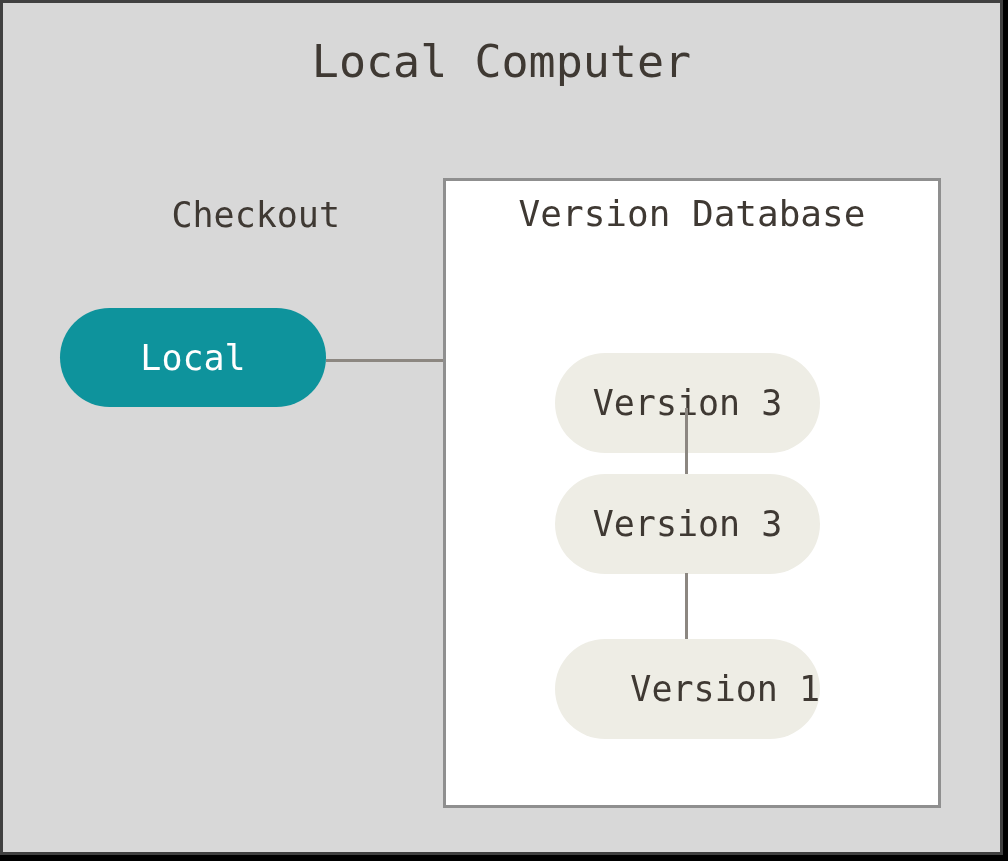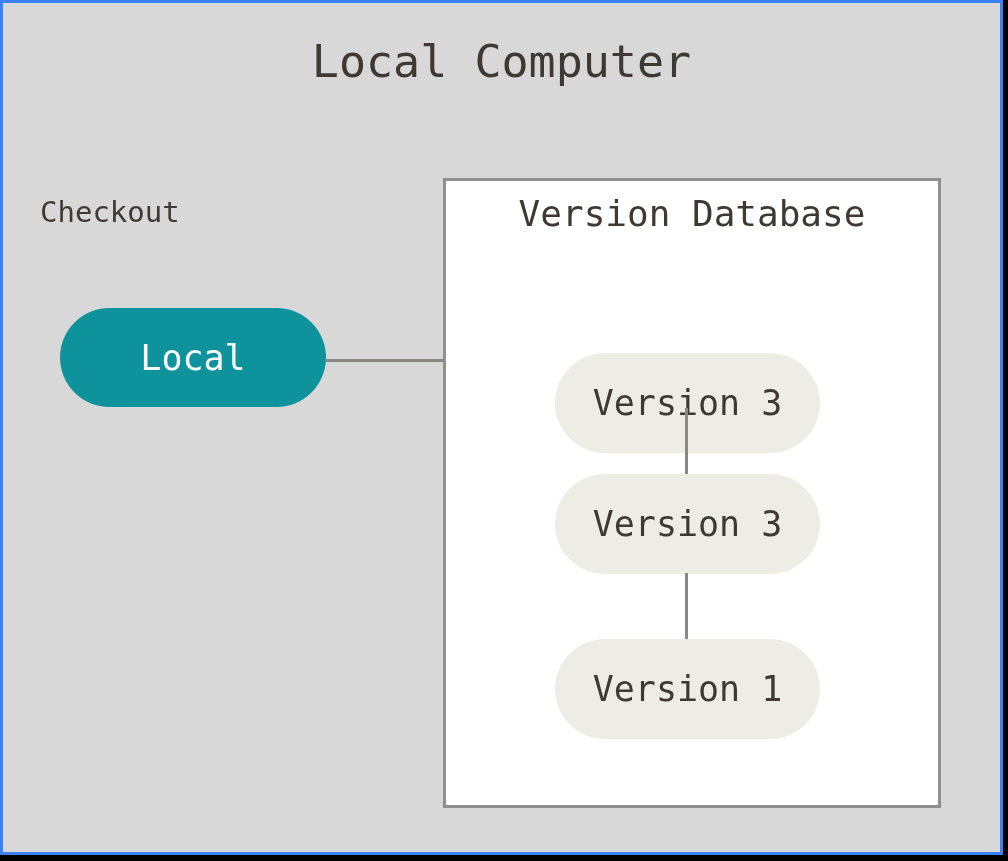--- a/index.html
+++ b/index.html
@@ -7,34 +7,34 @@
     width: 1008px; height: 861px;
     background: #000000;
     position: relative;
     overflow: hidden;
     font-family: "DejaVu Sans Mono", "Liberation Mono", monospace;
   }
   .panel {
     position: absolute; left: 0; top: 0;
     width: 1003px; height: 855px;
     box-sizing: border-box;
-    border: 3px solid #3b82f6;
+    border: 3px solid #404040;
     background: #d8d8d8;
   }
   .diagram-title {
     position: absolute; top: 32px; left: 0; width: 100%;
     text-align: center;
     font-size: 45px;
     color: #3f3933;
     white-space: pre;
   }
   .checkout-label {
     position: absolute; top: 192px; left: 37px; width: 300px;
-    text-align: left;
-    font-size: 29px;
+    text-align: right;
+    font-size: 35px;
     color: #3f3933;
     white-space: pre;
   }
   .file-pill {
     position: absolute; left: 57px; top: 305px;
     width: 266px; height: 99px;
     background: #0e939c;
     border-radius: 50px;
     display: flex; align-items: center; justify-content: center;
     font-size: 35px;
@@ -64,21 +64,21 @@
     width: 265px; height: 100px;
     background: #eeede5;
     border-radius: 50px;
     display: flex; align-items: center; justify-content: center;
     font-size: 35px;
     color: #3f3933;
     white-space: pre;
   }
   .pill-v3 { top: 127px; margin-top: 45px; }
   .pill-v2 { top: 293px; }
-  .pill-v1 { top: 458px; }
+  .pill-v1 { top: 458px; justify-content: flex-end; }
   .v-line {
     position: absolute; left: 239px;
     width: 3px; height: 66px;
     background: #8c8781;
   }
   .vline-1 { top: 227px; }
   .vline-2 { top: 392px; }
 </style>
 </head>
 <body>

